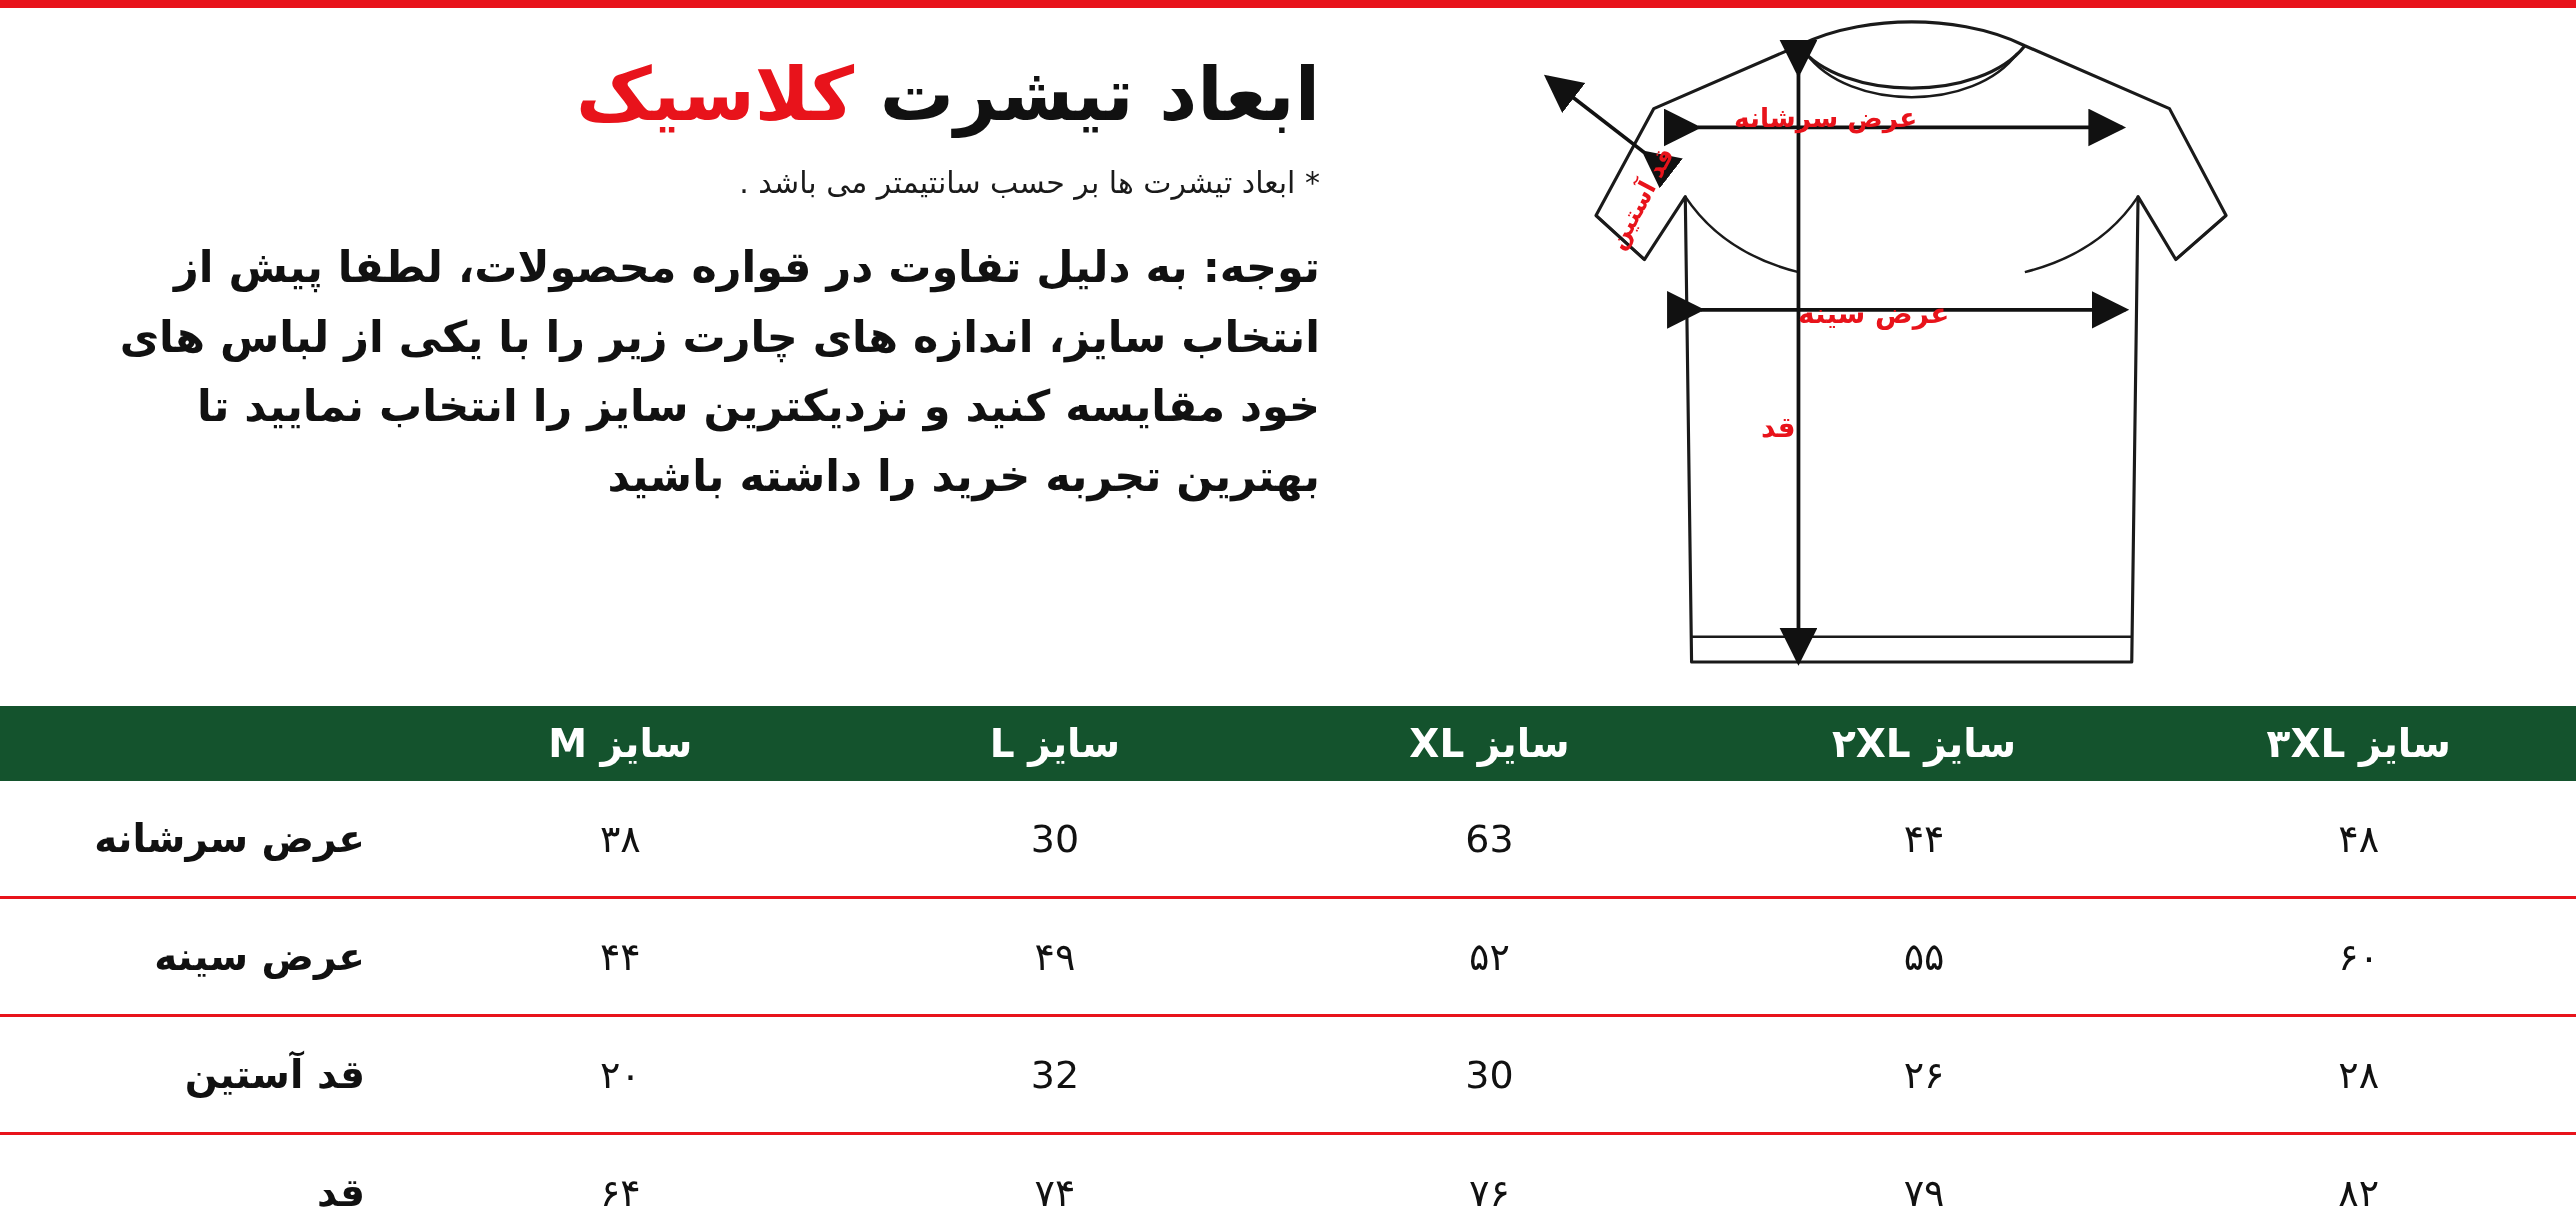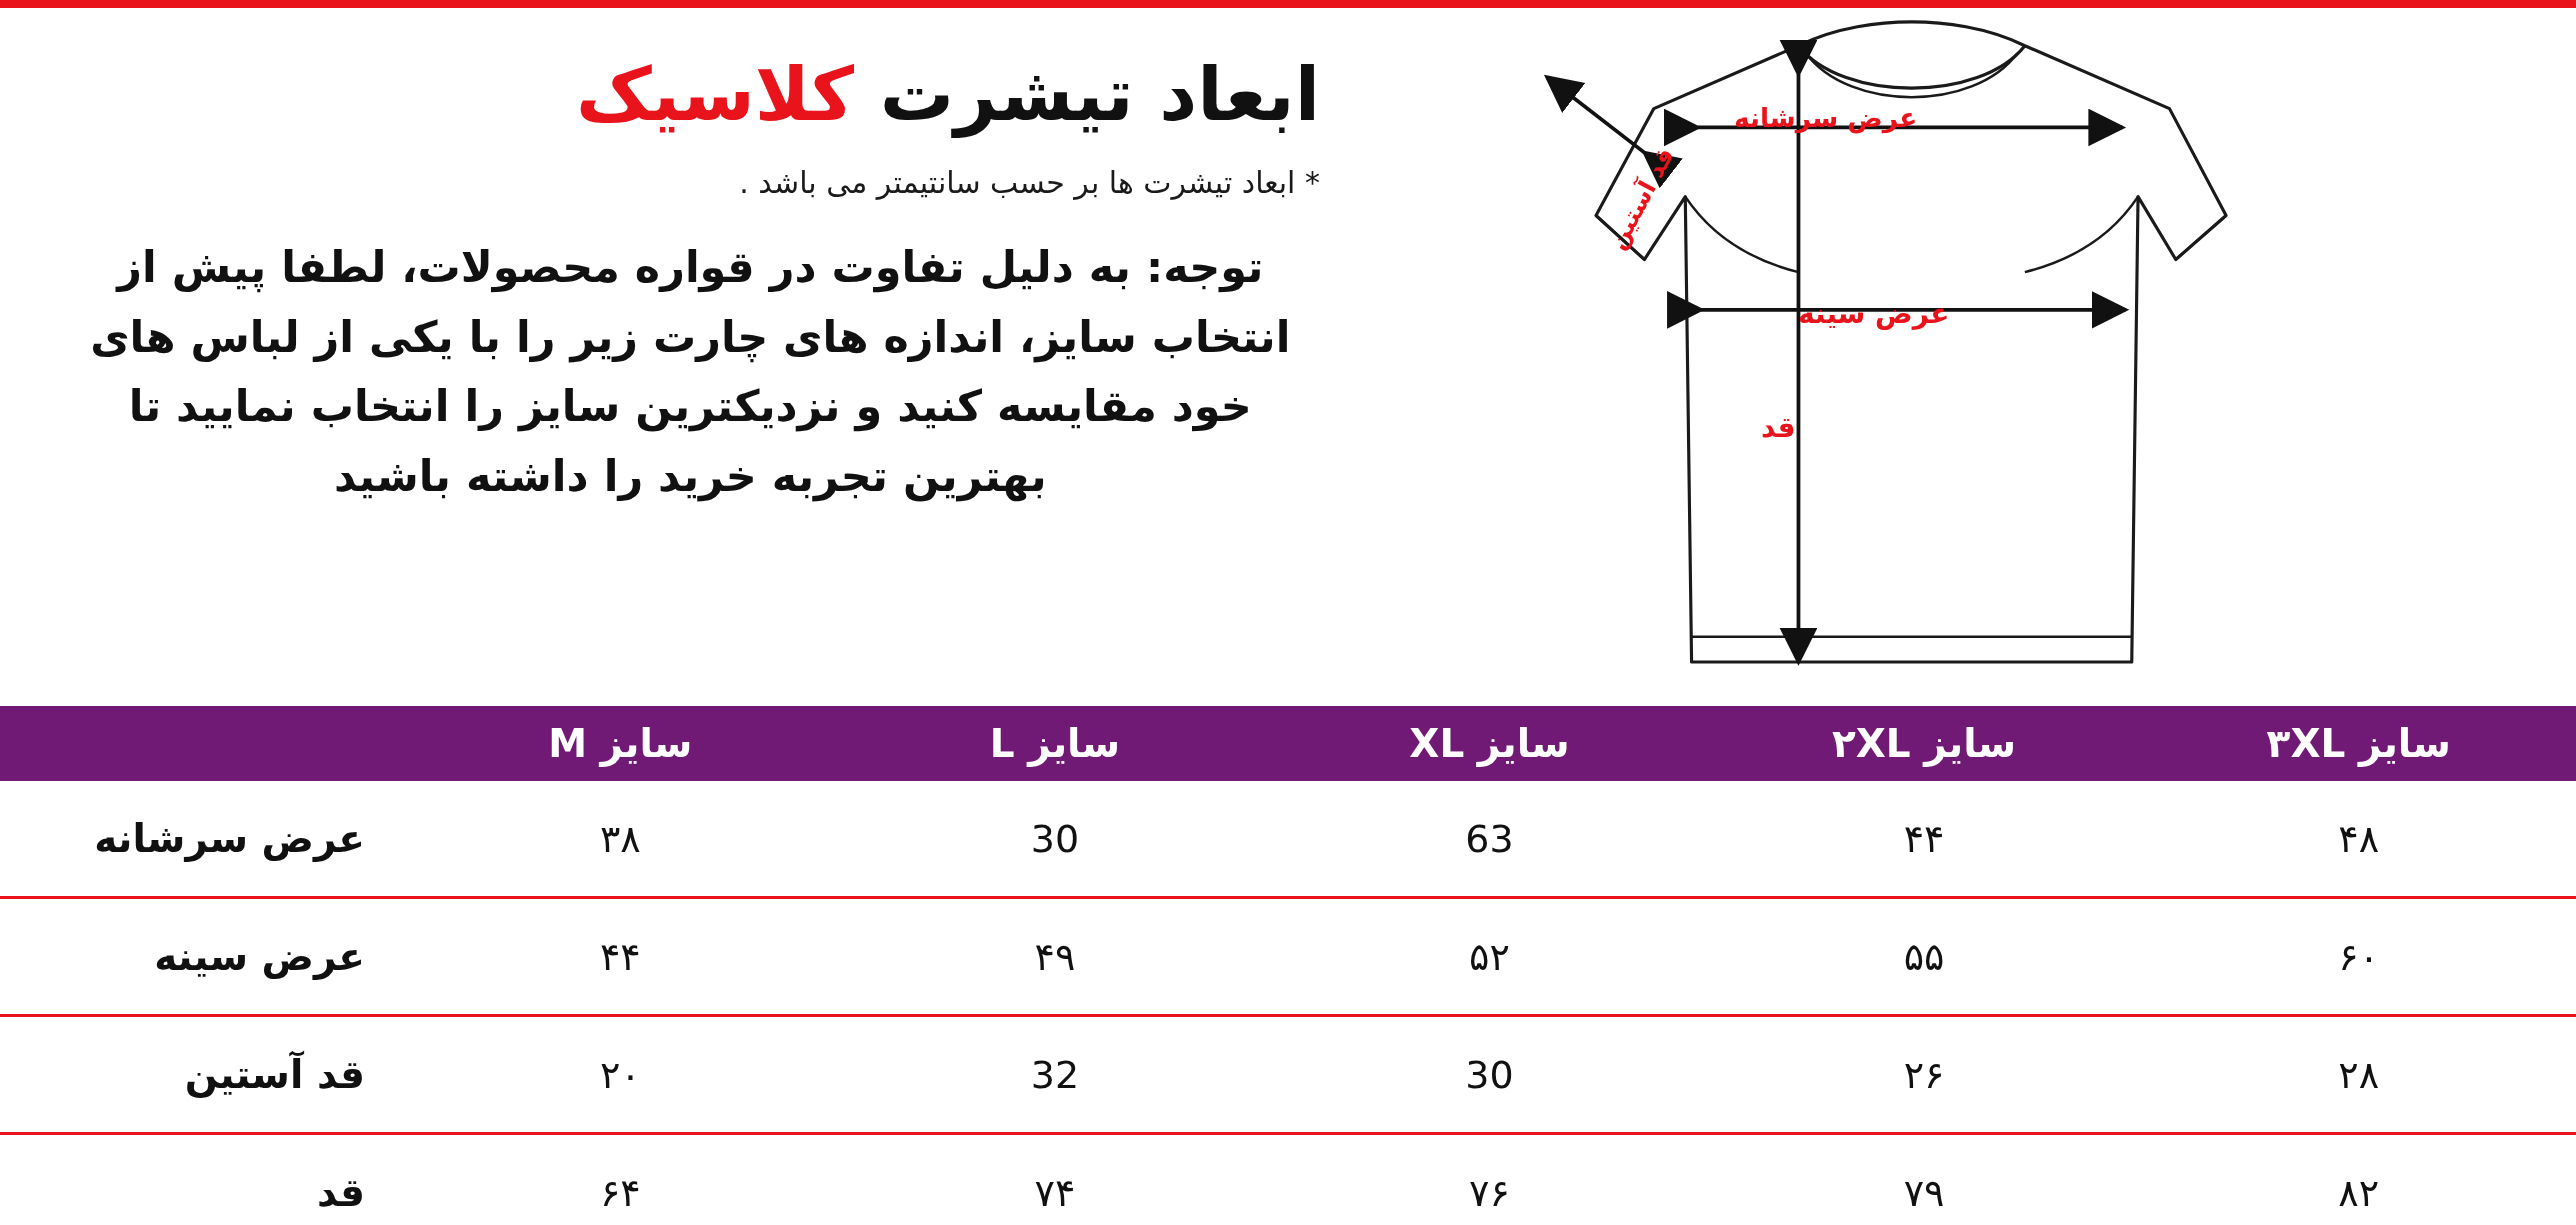--- a/index.html
+++ b/index.html
@@ -51,21 +51,20 @@
     margin-top:28px;
     font-weight:500;
   }
   .note{
     font-size:43px;
     font-weight:bold;
     color:#111111;
     line-height:1.62;
     margin-top:33px;
     padding-left:22.6px;
-    text-align:center;
   }
 
   
   .diagram{
     width:1218px;
     height:698px;
     position:relative;
   }
   .diagram svg{position:absolute;left:0;top:0;}
   .dlabel{
@@ -92,21 +91,21 @@
     width:2576px;
     table-layout:fixed;
     direction:rtl;
   }
   th,td{
     text-align:center;
     vertical-align:middle;
     font-family:"DejaVu Sans","Liberation Sans",sans-serif;
   }
   thead th{
-    background:#701a75;
+    background:#14532d;
     color:#ffffff;
     font-size:39px;
     font-weight:bold;
     height:75px;
     padding:0;
     border:none;
   }
   tbody tr{ background:#ffffff; }
   tbody tr:nth-child(odd){ background:#ffffff; }
   tbody td{

